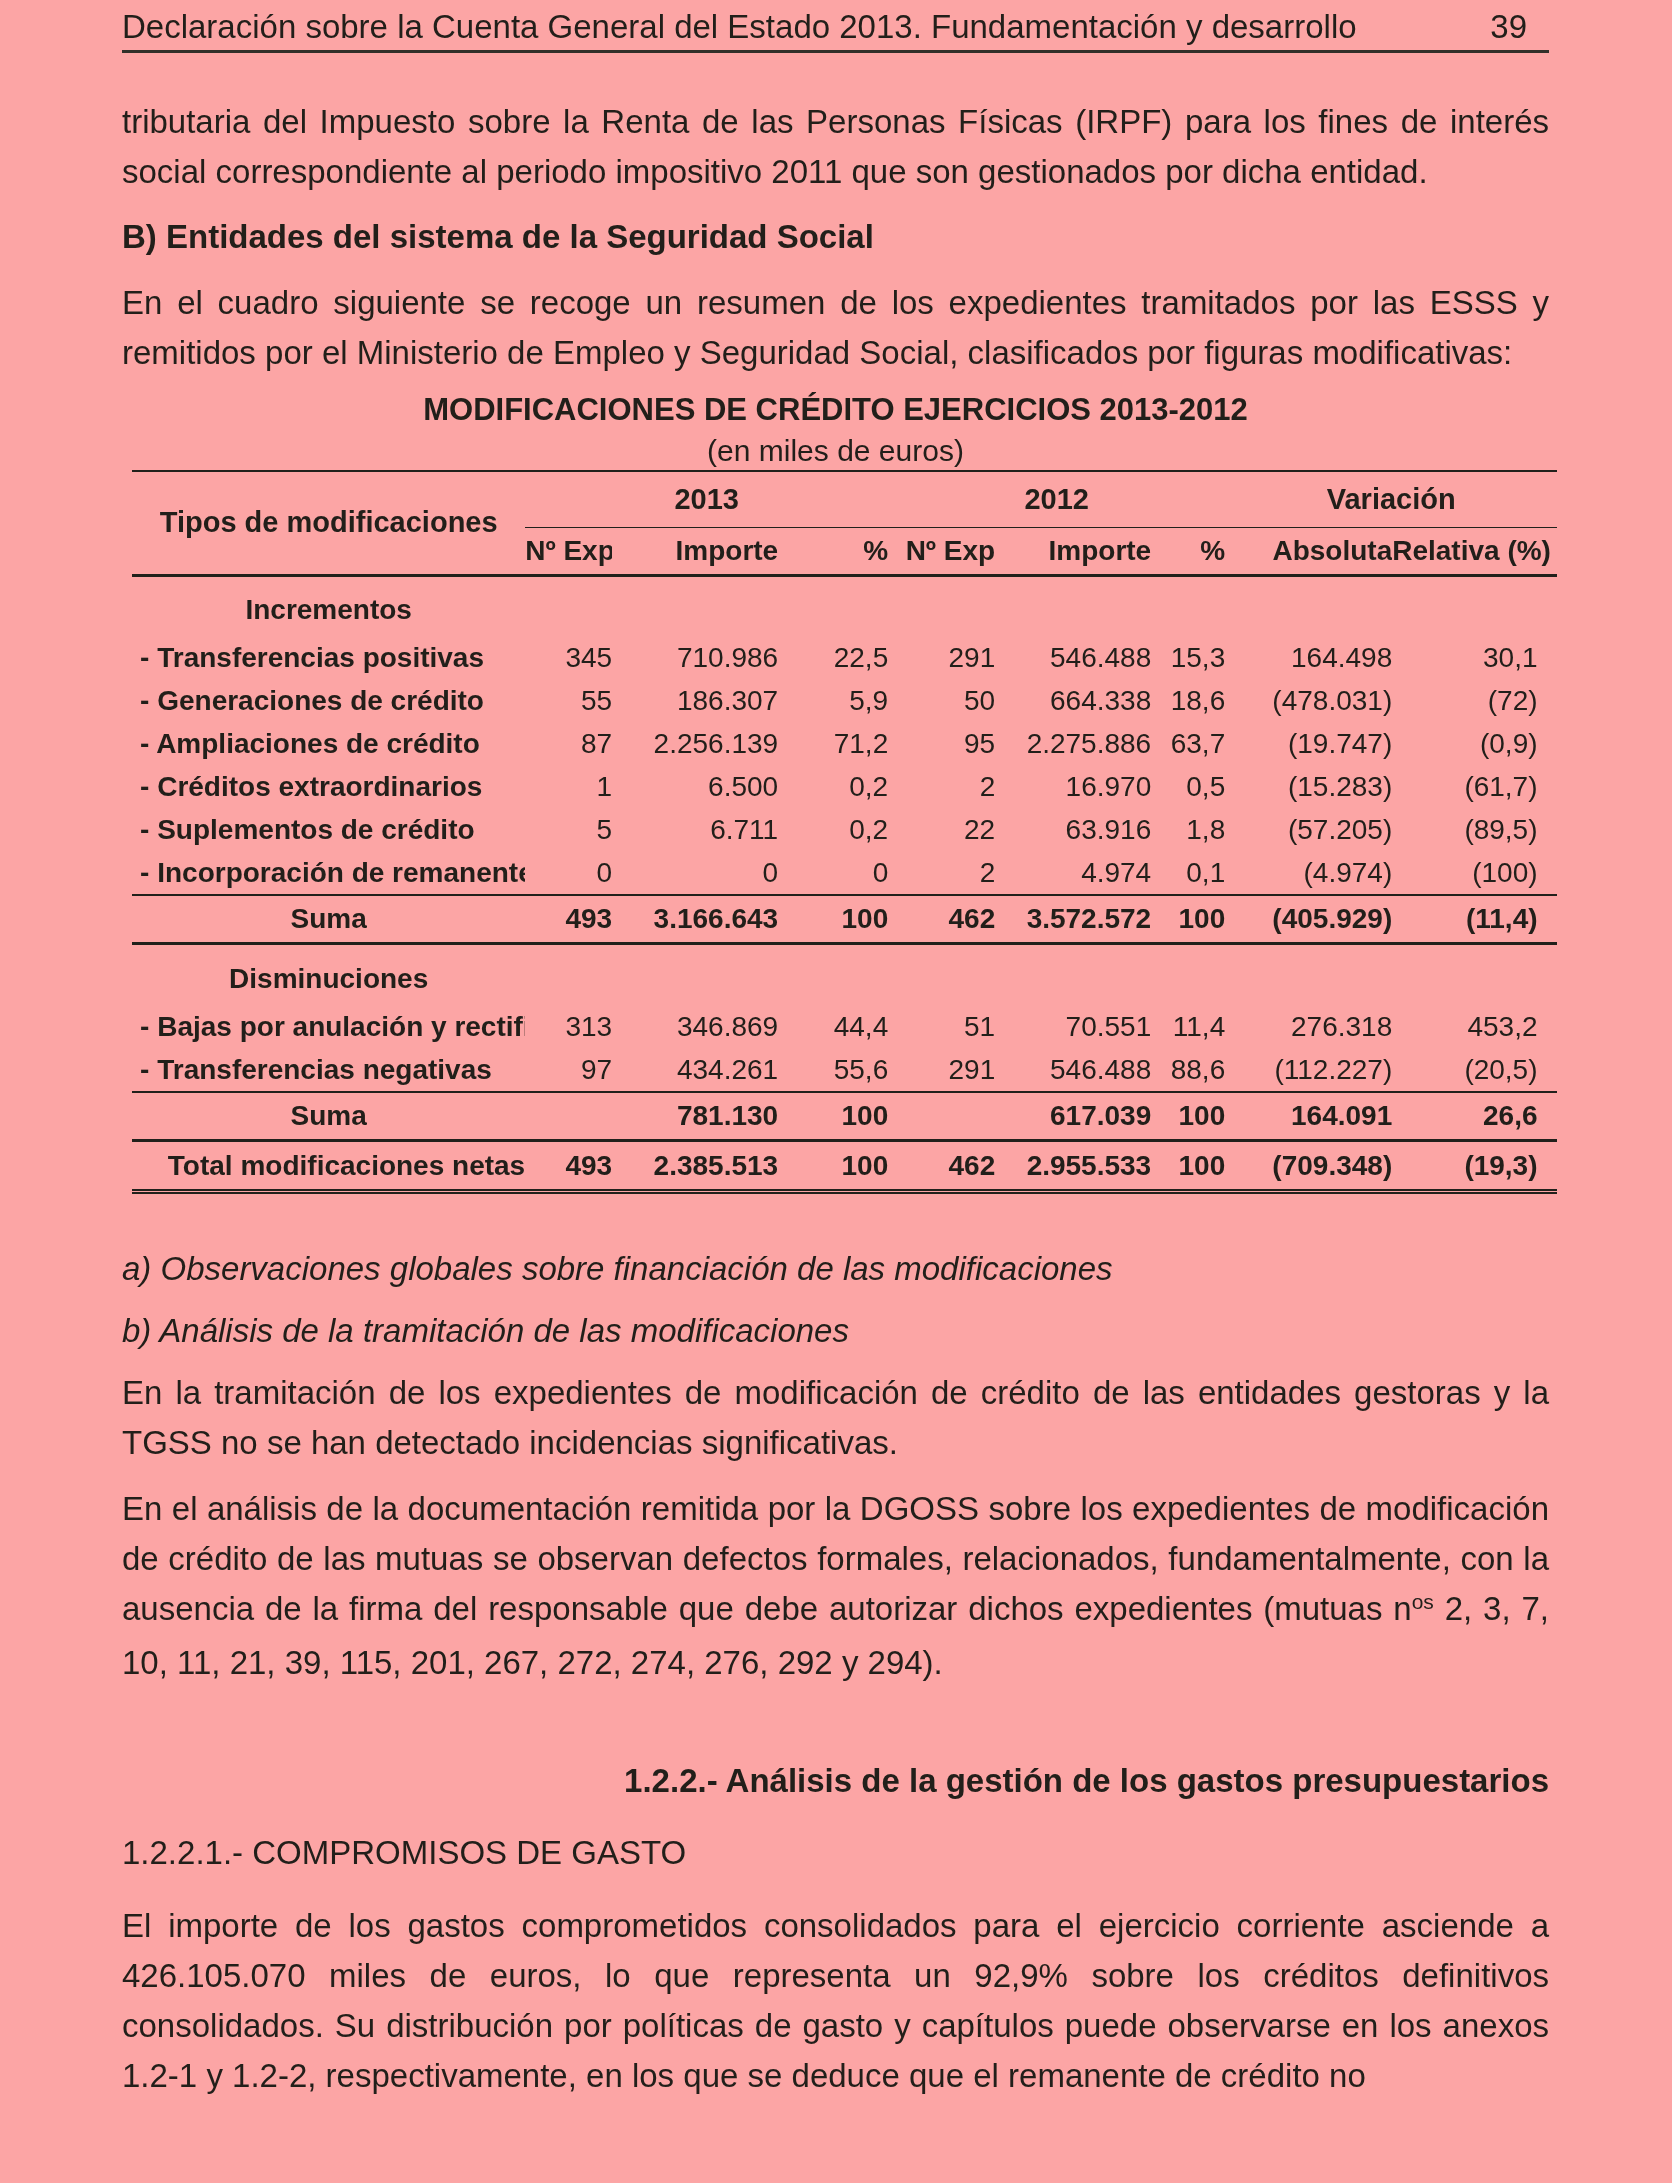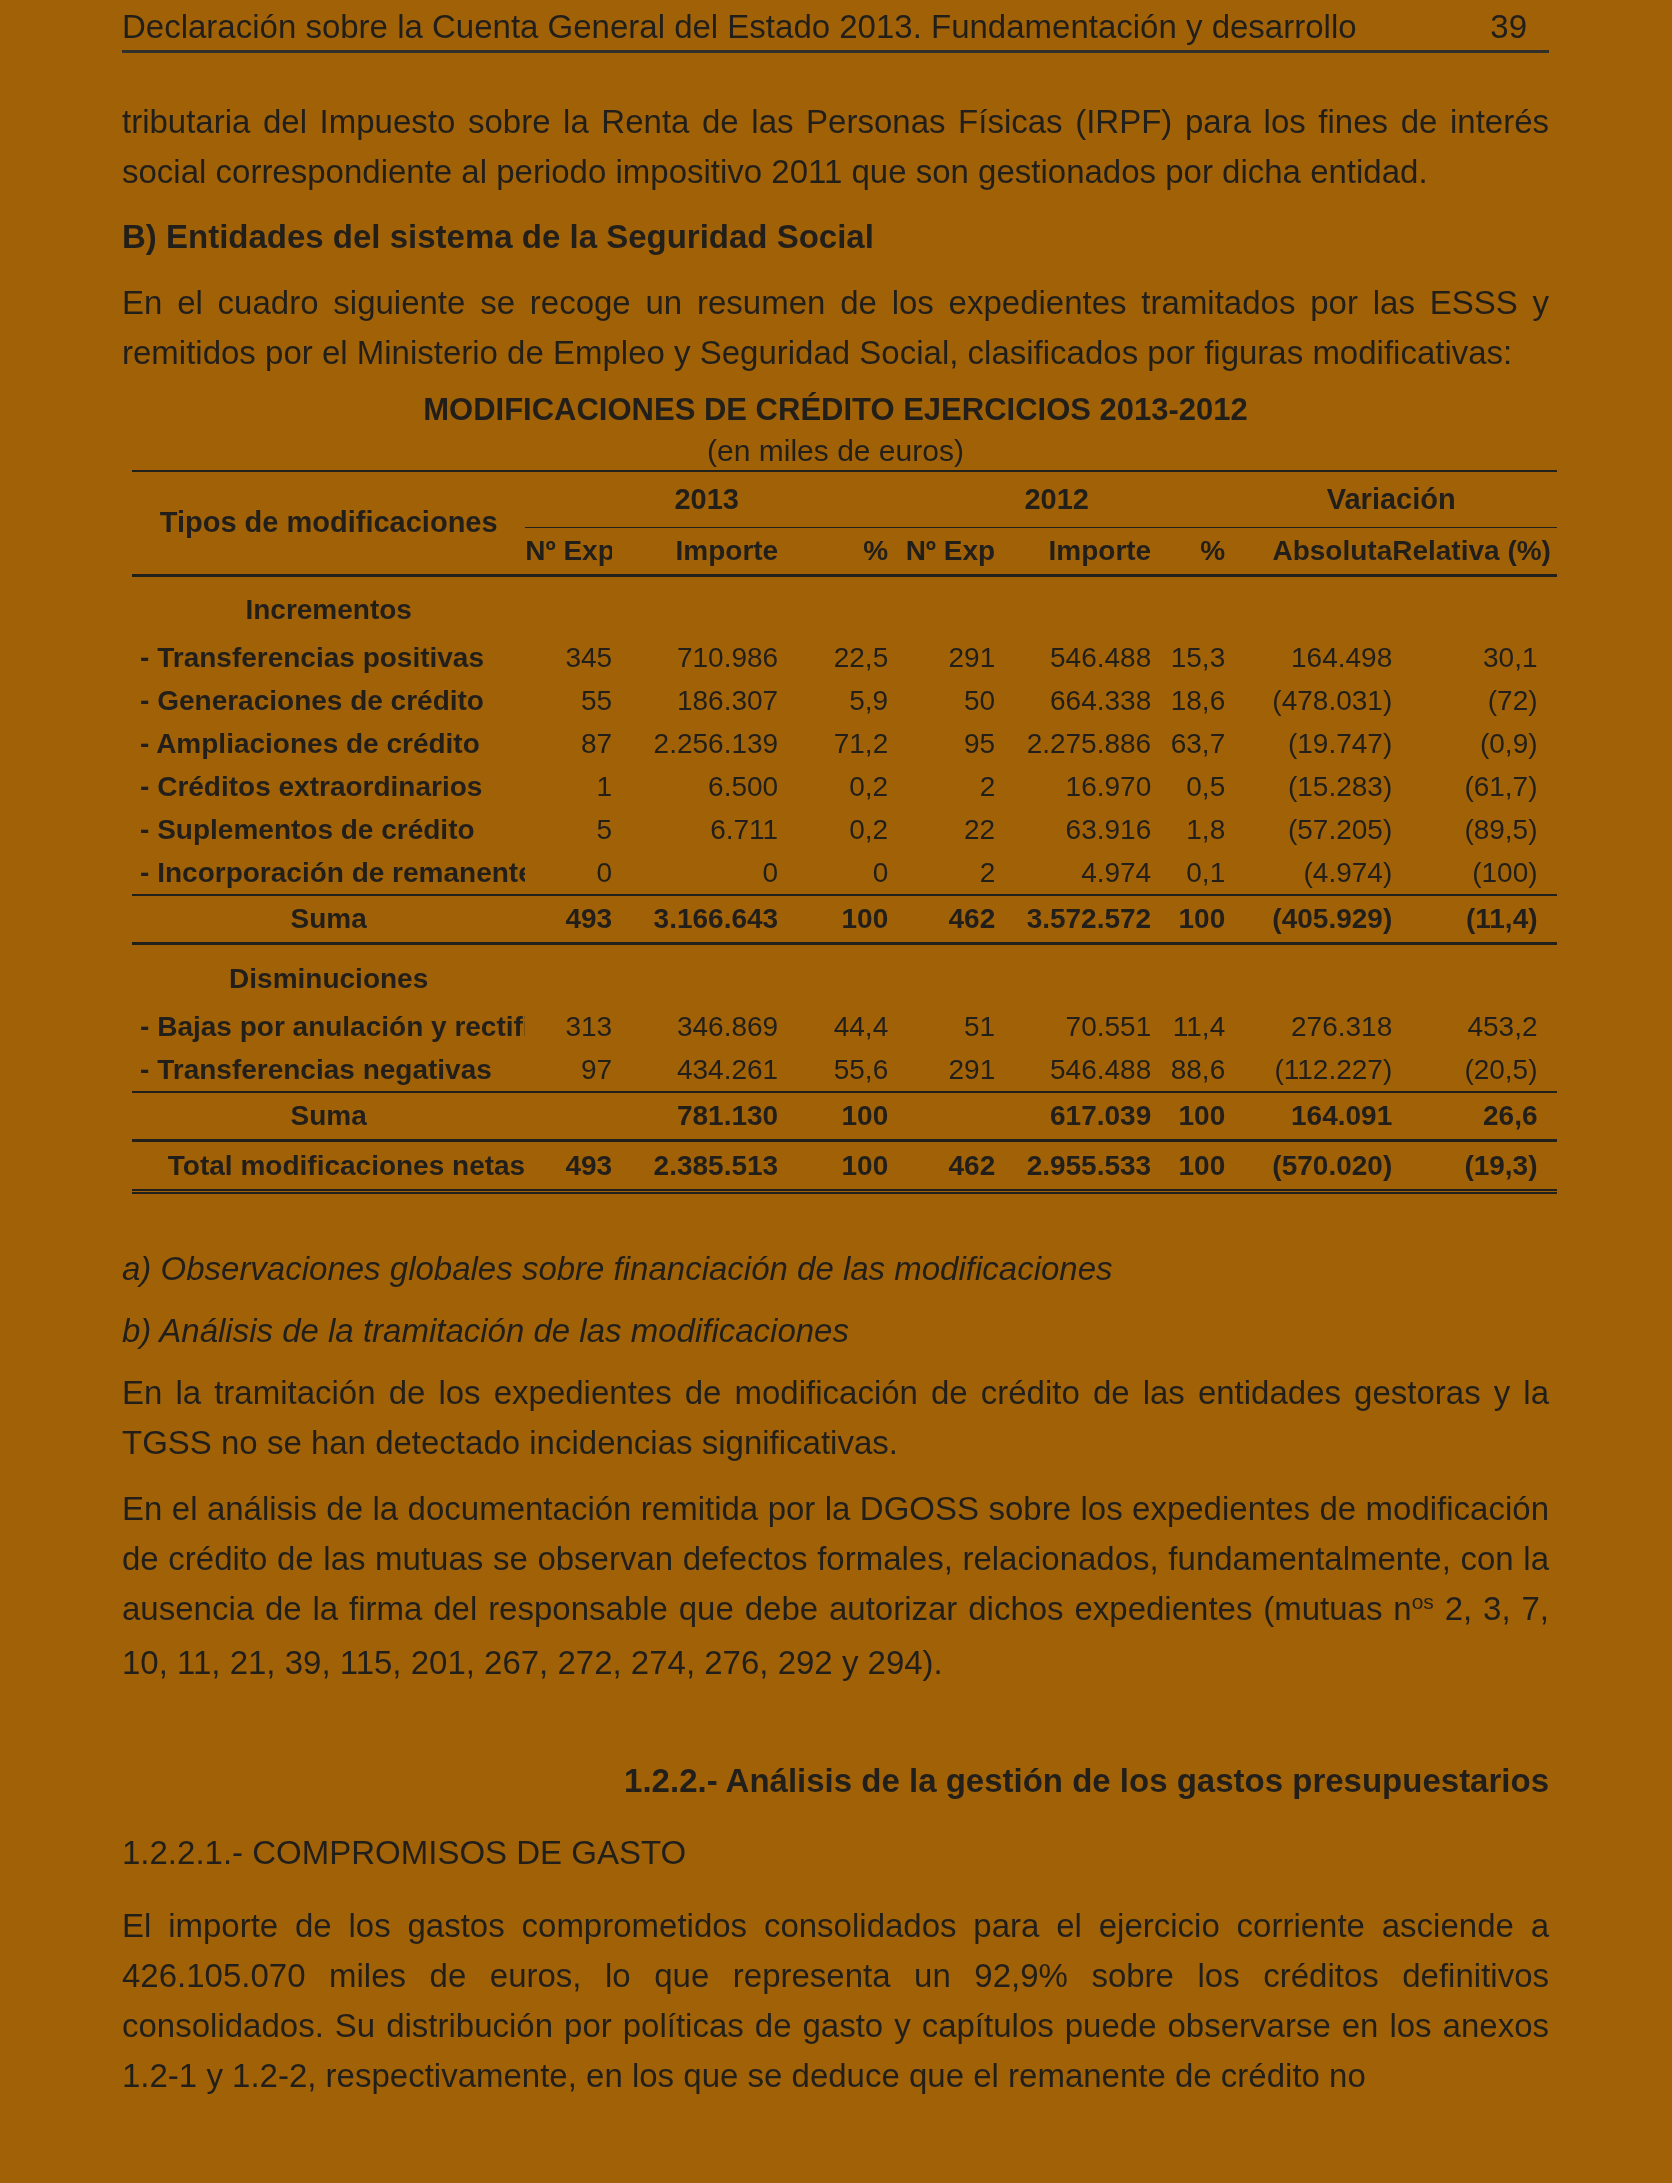--- a/index.html
+++ b/index.html
@@ -13,21 +13,21 @@
     font-family: "Liberation Sans", "DejaVu Sans", sans-serif;
     color: #221f1a;
     -webkit-font-smoothing: antialiased;
   }
   .page {
     box-sizing: border-box;
     width: 1672px;
     height: 2183px;
     padding: 7.9px 123px 0 122px;
     overflow: hidden;
-    background: #a16207;
+    background: #fca5a5;
   }
   
   .doc-header {
     display: flex;
     justify-content: space-between;
     align-items: flex-end;
     font-size: 33px;
     line-height: 38px;
     border-bottom: 3.1px solid #32302a;
     padding-bottom: 3.9px;
@@ -332,21 +332,21 @@
       </tr>
 
       <tr class="total">
         <td class="totlbl">Total modificaciones netas</td>
         <td class="num">493</td>
         <td class="num">2.385.513</td>
         <td class="num">100</td>
         <td class="num">462</td>
         <td class="num">2.955.533</td>
         <td class="num">100</td>
-        <td class="num">(570.020)</td>
+        <td class="num">(709.348)</td>
         <td class="num pr">(19,3)</td>
       </tr>
     </tbody>
   </table>
 
   <div class="hd-it mt-64">a) Observaciones globales sobre financiación de las modificaciones</div>
 
 
   <div class="hd-it mt-15">b) Análisis de la tramitación de las modificaciones</div>
 

